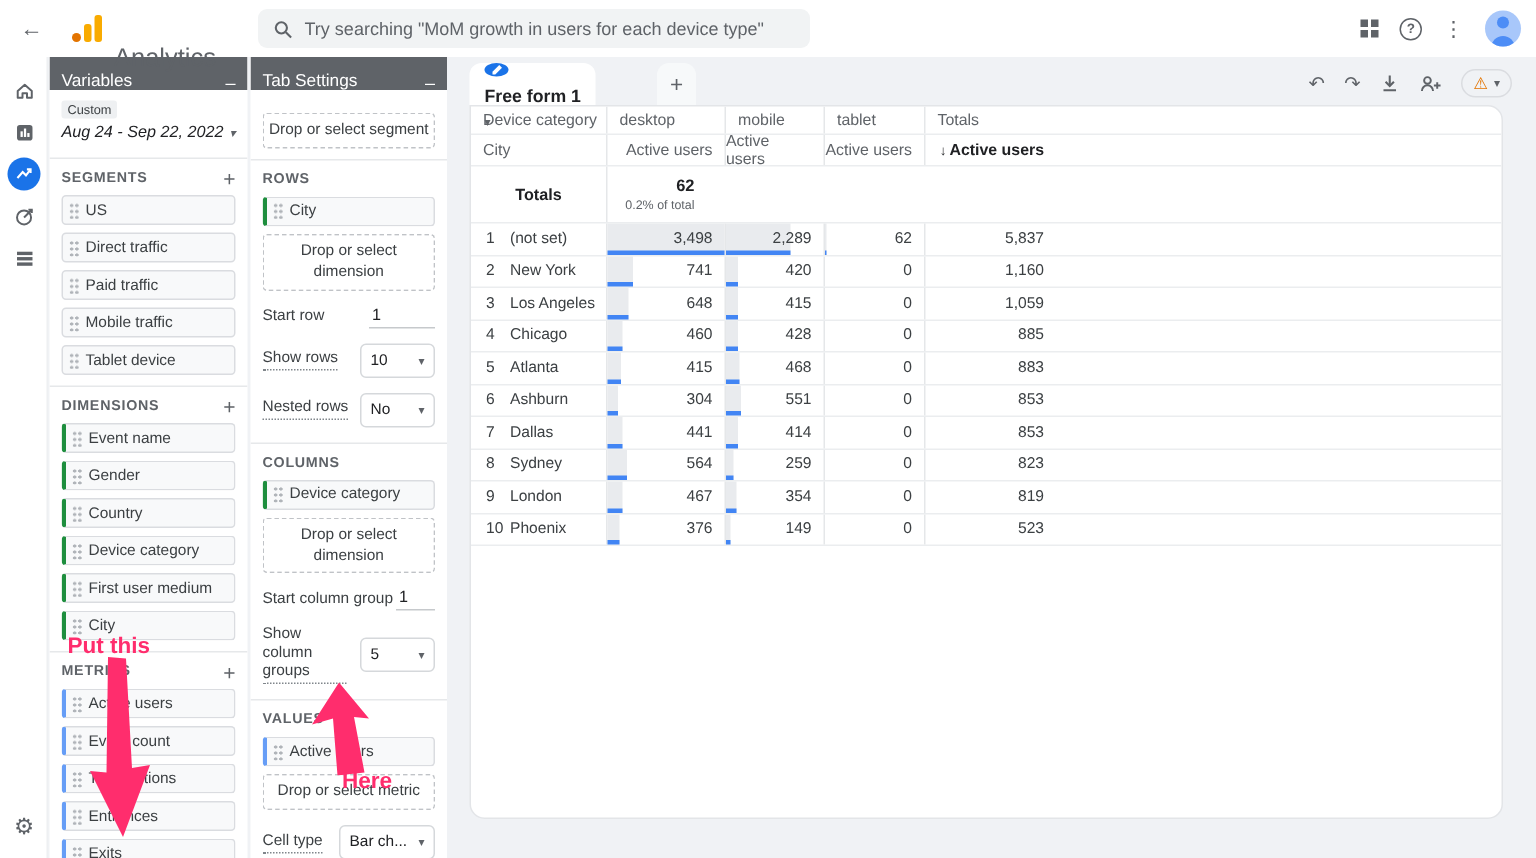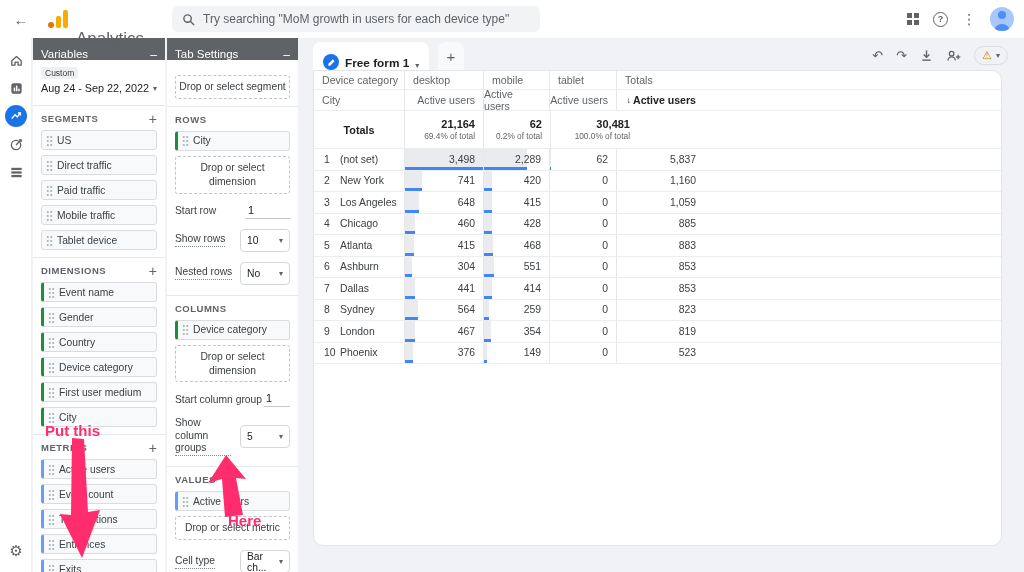--- a/index.html
+++ b/index.html
@@ -34,41 +34,41 @@
 
   
   .panel{position:absolute;top:38px;bottom:0;background:#fff;z-index:10;overflow:hidden;}
   .panel-vars{left:33px;width:132px;}
   .panel-tabs{left:167px;width:131px;}
   .phead{height:22px;background:#5f6368;color:#fff;font-size:11.5px;display:flex;align-items:flex-end;justify-content:space-between;padding:0 8px;}
   .phead .minim{cursor:pointer;font-size:12px;line-height:10px;}
   .pbody{padding:0 8px;}
   .divider{height:1px;background:#e6e8ea;margin:7px -8px;}
   .custom-badge{display:inline-block;background:#eef0f2;border-radius:2px;font-size:8.5px;color:#3c4043;padding:1px 4px;margin:7px 0 3px;}
-  .daterow{display:flex;align-items:center;justify-content:space-between;font-size:10.8px;color:#202124;cursor:pointer;padding-bottom:4px;}
+  .daterow{display:flex;align-items:center;justify-content:space-between;font-size:10.8px;color:#202124;cursor:pointer;padding-bottom:4px;font-style:italic;}
   .caret{color:#5f6368;font-size:8px;}
   .seclabel{display:flex;align-items:center;justify-content:space-between;margin:6px 0 6px;}
   .seclabel b{font-size:9.5px;color:#5f6368;font-weight:bold;letter-spacing:.5px;text-align:right;}
   .plus{color:#5f6368;font-size:14px;cursor:pointer;line-height:10px;}
   .chip{height:20px;border:1px solid #dadce0;border-radius:3px;background:#f8f9fa;display:flex;align-items:center;gap:4px;padding-left:4px;margin-bottom:5px;cursor:grab;overflow:hidden;}
   .chip .drag{width:7px;height:11px;flex:0 0 7px;background-image:radial-gradient(circle,#b0b4b9 1px,transparent 1.1px);background-size:3.5px 4px;}
   .chip .lbl{font-size:10.3px;color:#3c4043;white-space:nowrap;}
   .chip.band-green{border-left:3px solid #1e8e3e;}
   .chip.band-blue{border-left:3px solid #669df6;}
   .dashbox{border:1px dashed #c0c3c7;border-radius:3px;text-align:center;font-size:10.3px;color:#3c4043;padding:4px 3px;line-height:1.35;margin:4px 0 6px;cursor:pointer;}
   .field{display:flex;align-items:center;justify-content:space-between;margin:10px 0;}
   .flabel{font-size:10.3px;color:#3c4043;line-height:1.2;}
   .flabel.dotted{border-bottom:1px dotted #80868b;padding-bottom:1px;}
   .uinput{width:44px;border-bottom:1px solid #c6c9cc;font-size:10.8px;color:#202124;padding:0 0 2px 2px;}
   .select{height:23px;border:1px solid #d5d8db;border-radius:4px;display:flex;align-items:center;justify-content:space-between;padding:0 6px;font-size:10.3px;color:#202124;width:50px;cursor:pointer;background:#fff;}
-  .select.wide{width:50px;}
+  .select.wide{width:64px;}
 
   
   .canvas{position:absolute;left:299px;top:38px;right:0;bottom:0;background:#f0f2f5;}
-  .tab{position:absolute;left:14px;top:4px;height:28px;background:#fff;border-radius:8px 8px 0 0;display:flex;align-items:flex-end;gap:6px;padding:0 10px;cursor:pointer;z-index:2;}
+  .tab{position:absolute;left:14px;top:4px;height:28px;background:#fff;border-radius:8px 8px 0 0;display:flex;align-items:flex-start;gap:6px;padding:0 10px;cursor:pointer;z-index:2;flex-direction:column;}
   .pencil{width:16px;height:16px;border-radius:50%;background:#1a73e8;display:flex;align-items:center;justify-content:center;}
   .tab .tlabel{font-size:11.8px;color:#202124;font-weight:bold;}
   .plustile{position:absolute;left:139px;top:4px;width:26px;height:28px;background:#f7f9fa;border-radius:8px 8px 0 0;display:flex;align-items:center;justify-content:center;font-size:15px;color:#5f6368;cursor:pointer;}
   .toolbar{position:absolute;right:16px;top:8px;display:flex;align-items:center;gap:13px;color:#5f6368;z-index:2;}
   .tbtn{font-size:13px;cursor:pointer;display:flex;align-items:center;}
   .warnpill{border:1px solid #dadce0;border-radius:10px;height:19px;display:flex;align-items:center;gap:4px;padding:0 7px;cursor:pointer;}
   .warnpill .w{color:#e37400;font-size:11px;}
 
   .card{position:absolute;left:14px;top:32px;width:689px;height:476px;background:#fff;border:1px solid #e3e5e8;border-radius:0 10px 10px 10px;overflow:hidden;z-index:1;}
   .tr{display:flex;border-bottom:1px solid #ebedef;position:relative;align-items:stretch;}
@@ -412,31 +412,23 @@
         <div class="c c-m num">Active users</div>
         <div class="c c-t num">Active users</div>
         <div class="c c-T num">
           <span class="sortg">↓</span>
           <span>Active users</span>
         </div>
         <div class="c c-fill"></div>
       </div>
       <div class="tr trow-totals">
         <div class="c c-cat">Totals</div>
-        <div class="c c-d bigcell">
-          <span class="bv">21,164</span>
-          <span class="bs">69.4% of total</span>
-        </div>
         <div class="c c-t bigcell">
           <span class="bv">62</span>
           <span class="bs">0.2% of total</span>
-        </div>
-        <div class="c c-T bigcell">
-          <span class="bv">30,481</span>
-          <span class="bs">100.0% of total</span>
         </div>
         <div class="c c-fill"></div>
       </div>
       <div class="tr drow">
         <div class="c c-cat">
           <span class="rank">1</span>
           <span class="cityn">(not set)</span>
         </div>
         <div class="c c-d num">
           <span class="barbg" style="width: 100%;"></span>

